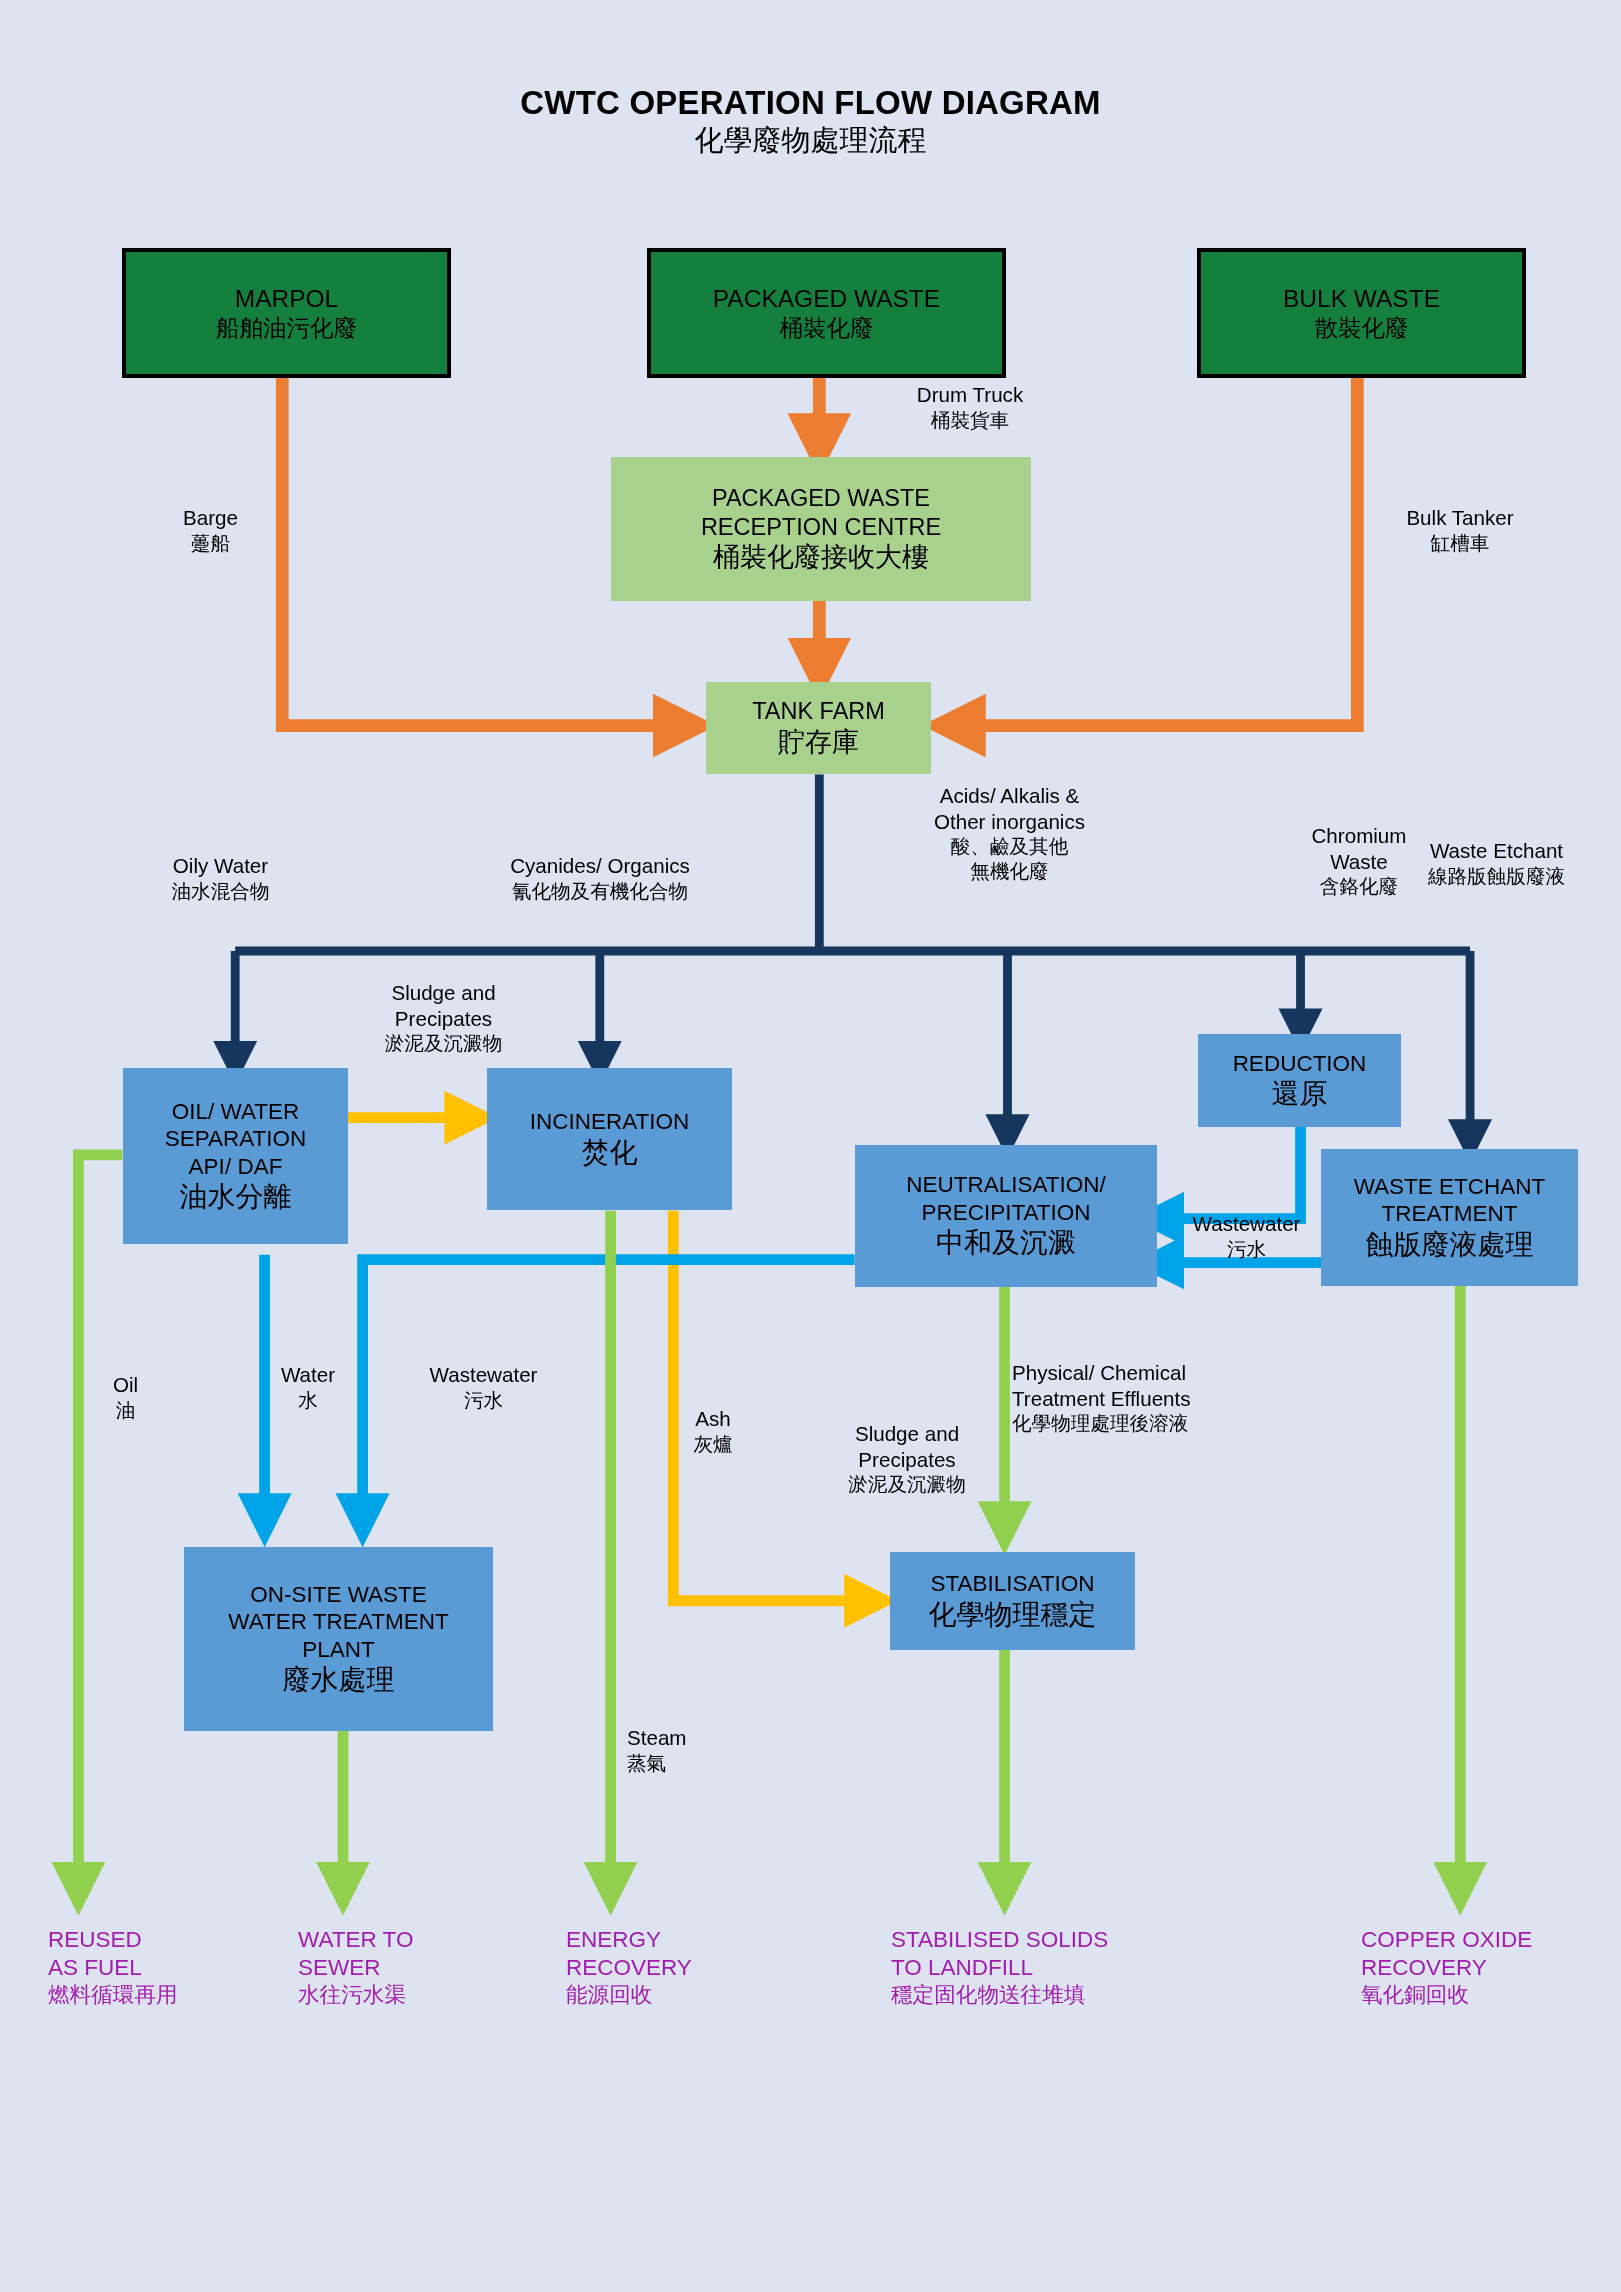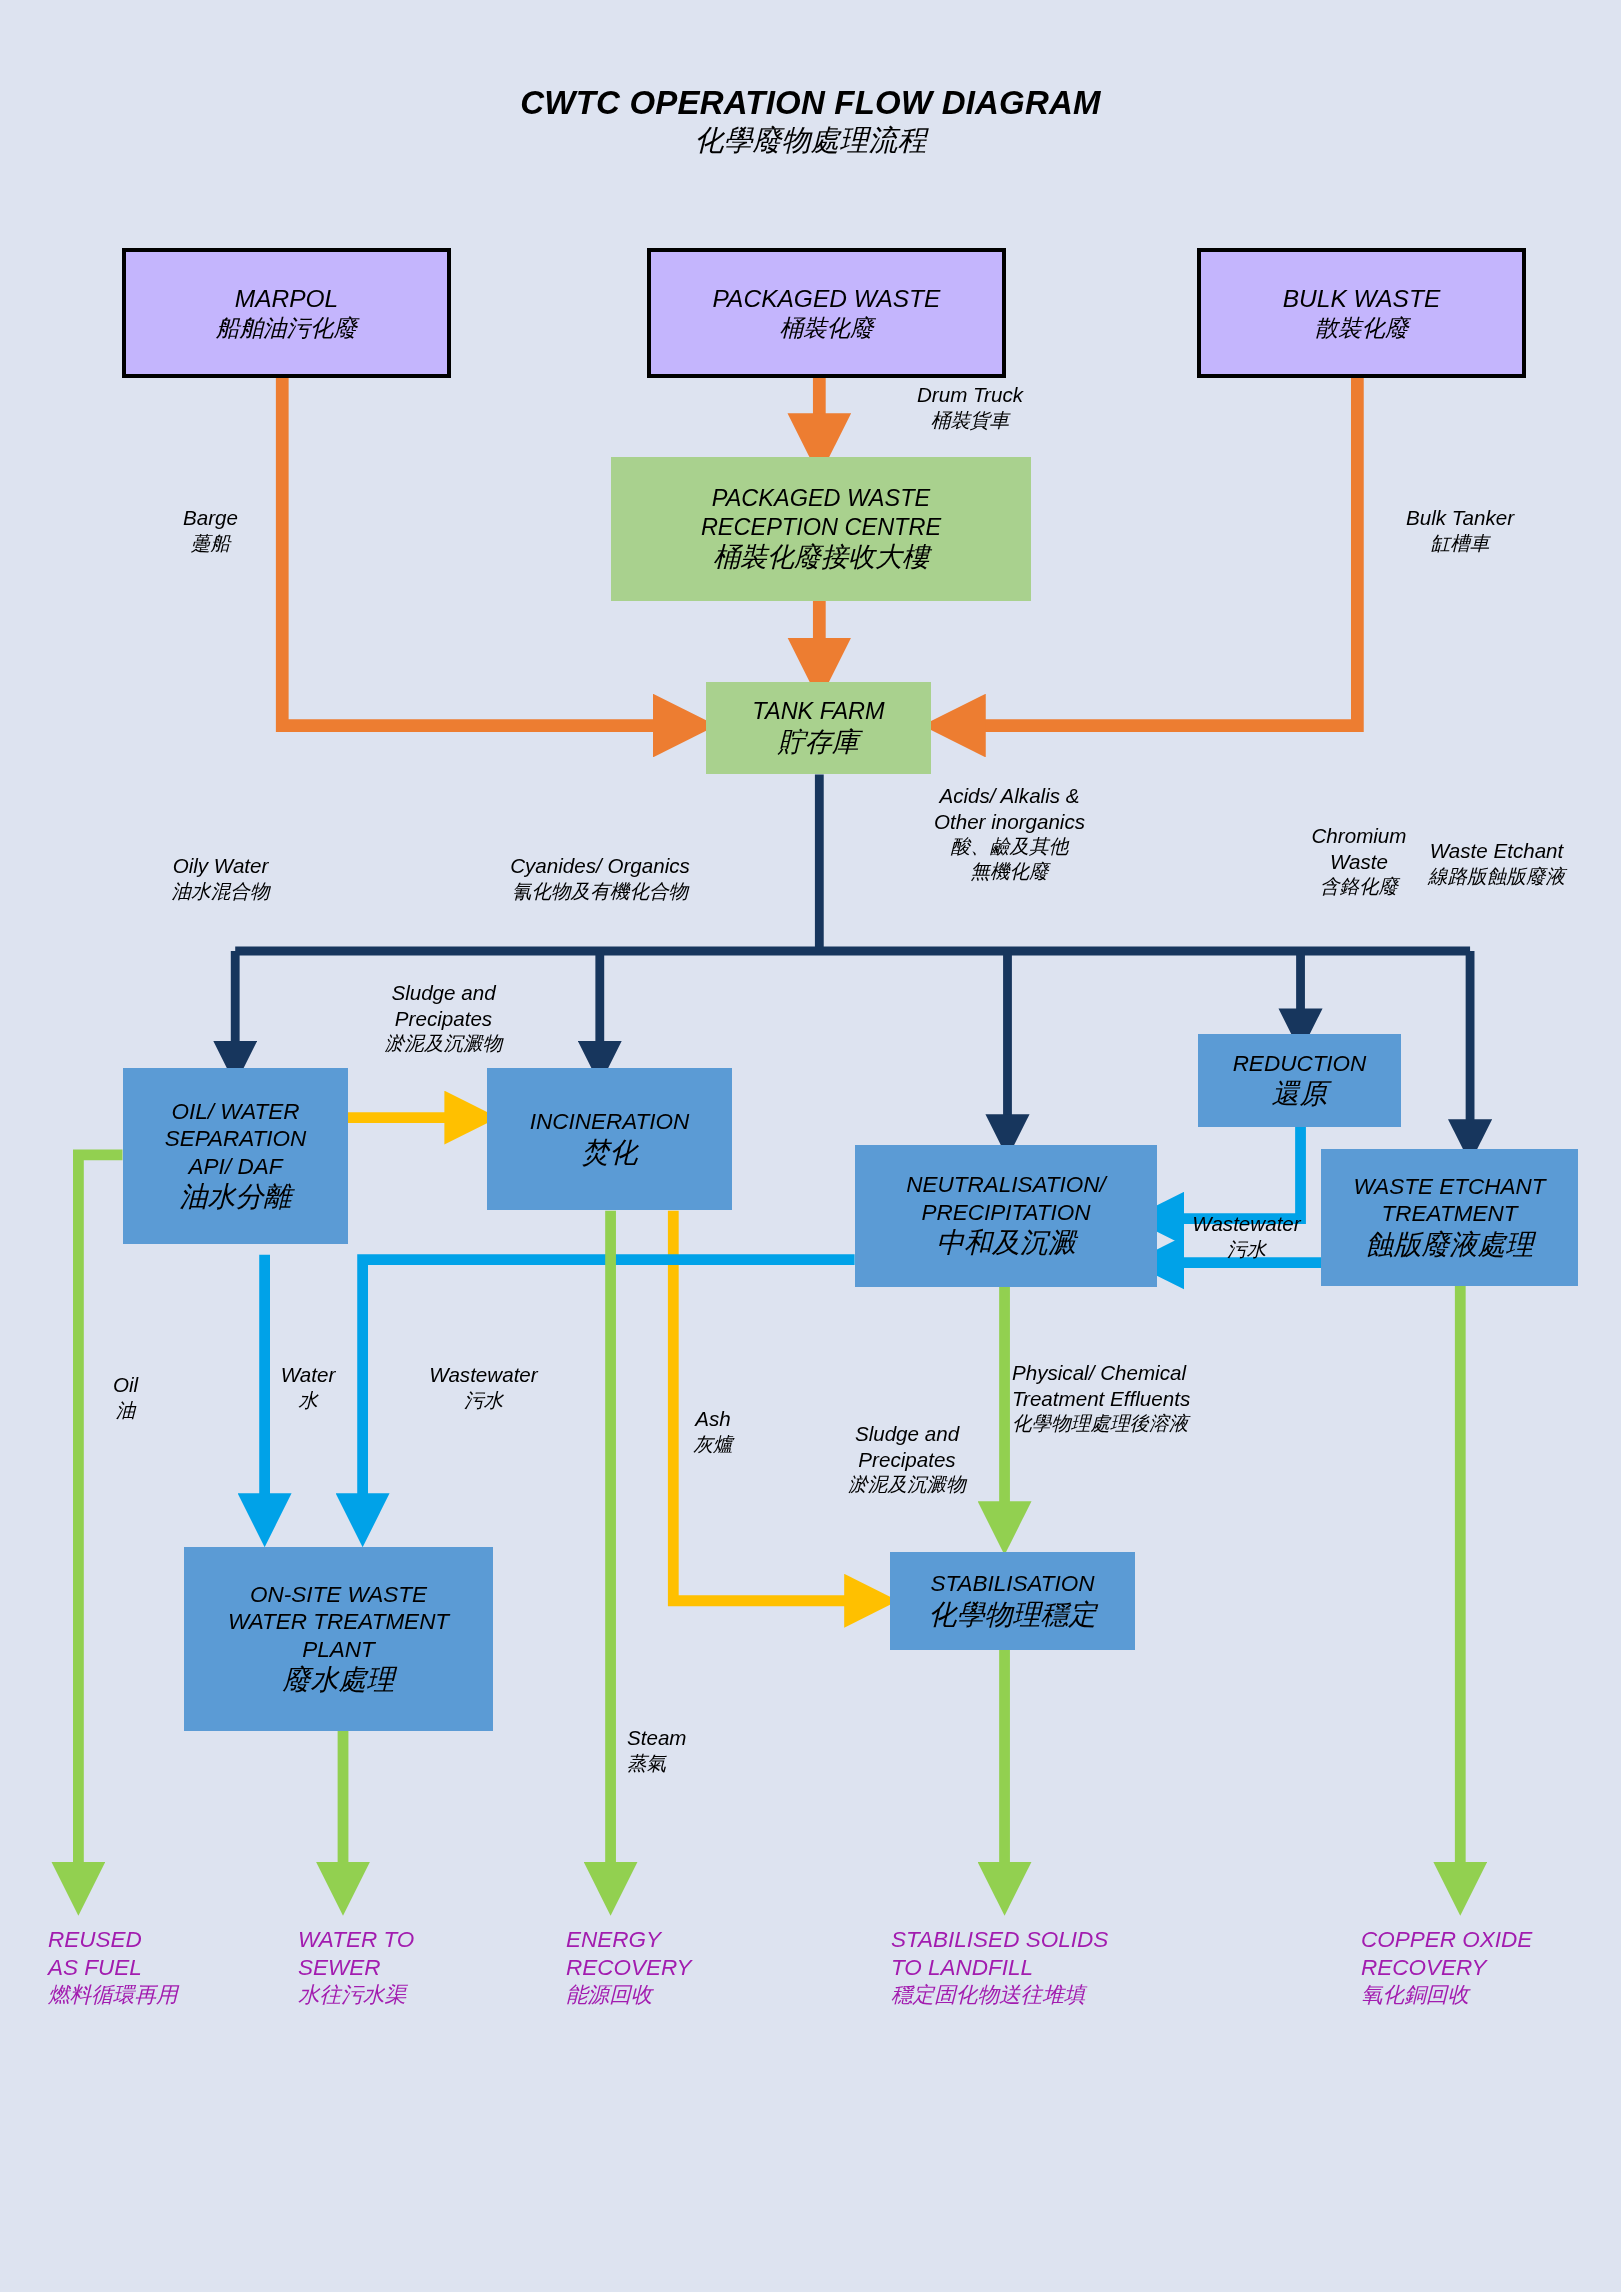--- a/index.html
+++ b/index.html
@@ -1,24 +1,24 @@
 <!DOCTYPE html>
 <html><head>
 <meta charset="utf-8">
 <style>
   html,body{margin:0;padding:0;background:#dde3f0;}
   body{width:1621px;height:2293px;font-family:"Liberation Sans","DejaVu Sans",sans-serif;overflow:hidden;}
-  #stage{position:relative;width:1621px;height:2293px;background:#dde3f0;font-style:italic;}
+  #stage{position:relative;width:1621px;height:2293px;background:#dde3f0;}
   svg.flow{position:absolute;inset:0;width:1621px;height:2293px;}
   .ttl{position:absolute;width:100%;text-align:center;}
   .ttl .en{font-size:33px;font-weight:bold;color:#000;letter-spacing:0.2px;line-height:1.15;}
   .ttl .zh{font-size:29px;color:#000;line-height:1.25;}
   .node{position:absolute;display:flex;flex-direction:column;align-items:center;justify-content:center;
         text-align:center;line-height:1.22;color:#000;}
-  .src{background:#c4b5fd;border:4.9px solid #000;}
+  .src{background:#15803d;border:4.9px solid #000;}
   .src .en{font-size:24.5px;}
   .src .zh{font-size:23.5px;}
   .grn{background:#a9d18e;}
   .grn .en{font-size:23.5px;}
   .grn .zh{font-size:27px;}
   .blu{background:#5b9bd5;}
   .blu .en{font-size:22.5px;}
   .blu .zh{font-size:28px;}
   .lbl{position:absolute;text-align:center;color:#000;line-height:1.25;}
   .lbl .en{font-size:20.6px;}

